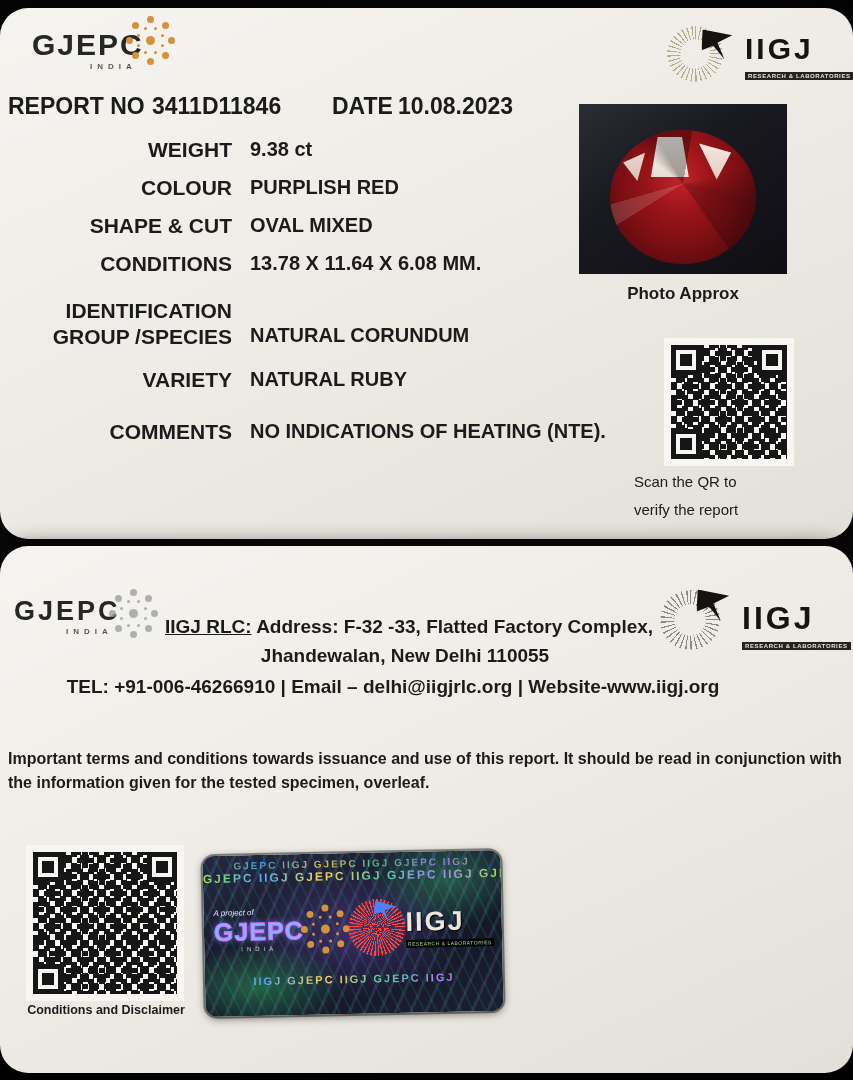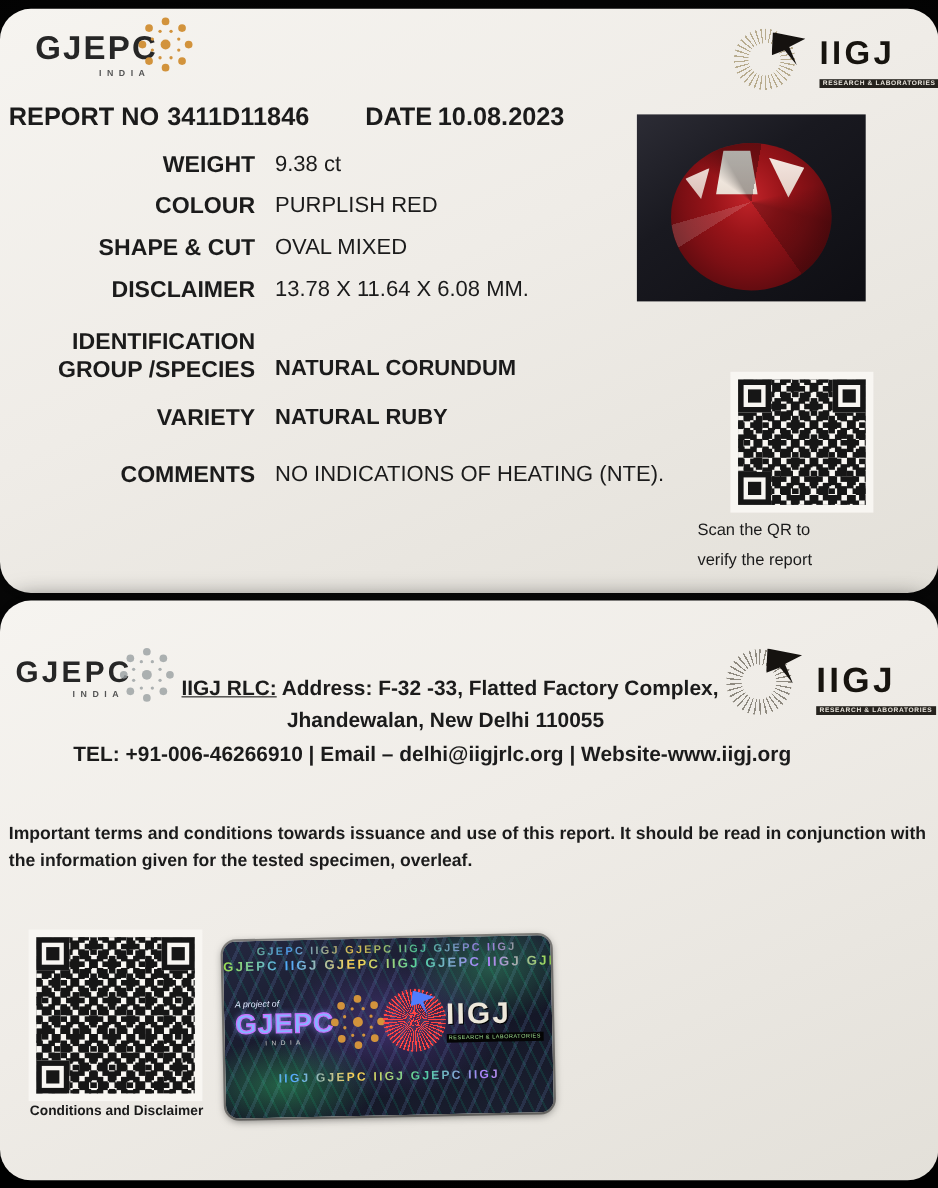--- a/index.html
+++ b/index.html
@@ -74,21 +74,21 @@
   .rr-value  { left:152px; font-weight:800; }
   .rr-datel  { left:332px; font-weight:700; }
   .rr-datev  { left:398px; font-weight:600; }
 
   .frow { position:absolute; left:0; width:560px; }
   .frow .flabel {
     position:absolute; left:0; width:232px; text-align:right;
     font-size:21px; font-weight:700; white-space:nowrap;
   }
   .frow .fvalue {
-    position:absolute; left:250px; font-size:20px; font-weight:400; white-space:nowrap;
+    position:absolute; left:250px; font-size:20px; font-weight:700; white-space:nowrap;
   }
   .frow .fvalue.strong { font-weight:800; }
   .flabel.two-line { line-height:26px; }
 
   .photo {
     position:absolute; left:579px; top:96px; width:208px; height:170px;
     background:linear-gradient(145deg,#2c2c35 0%, #191920 38%, #0e0e13 100%);
   }
   .gem{
     position:absolute; left:31px; top:26px; width:146px; height:134px; border-radius:50%;
@@ -242,21 +242,21 @@
   </div>
   <div class="frow" style="top:168px">
     <div class="flabel">COLOUR</div>
     <div class="fvalue">PURPLISH RED</div>
   </div>
   <div class="frow" style="top:206px">
     <div class="flabel">SHAPE &amp; CUT</div>
     <div class="fvalue">OVAL MIXED</div>
   </div>
   <div class="frow" style="top:244px">
-    <div class="flabel">DISCLAIMER</div>
+    <div class="flabel">CONDITIONS</div>
     <div class="fvalue">13.78 X 11.64 X 6.08 MM.</div>
   </div>
 
   <div class="frow" style="top:290px">
     <div class="flabel two-line">
       <div>IDENTIFICATION</div>
       <div>GROUP /SPECIES</div>
     </div>
     <div class="fvalue strong" style="top:26px">NATURAL CORUNDUM</div>
   </div>
@@ -269,20 +269,21 @@
     <div class="fvalue">NO INDICATIONS OF HEATING (NTE).</div>
   </div>
 
   <div class="photo">
     <div class="gem">
       <i class="hl1"></i>
       <i class="hl2"></i>
       <i class="hl3"></i>
     </div>
   </div>
+  <div class="photo-caption">Photo Approx</div>
 
   <div class="qr qr-top">
     <div class="modules">
       <div class="finder tl"></div>
       <div class="finder tr"></div>
       <div class="finder bl"></div>
     </div>
   </div>
   <div class="qr-top-caption">
     <div>Scan the QR to</div>

